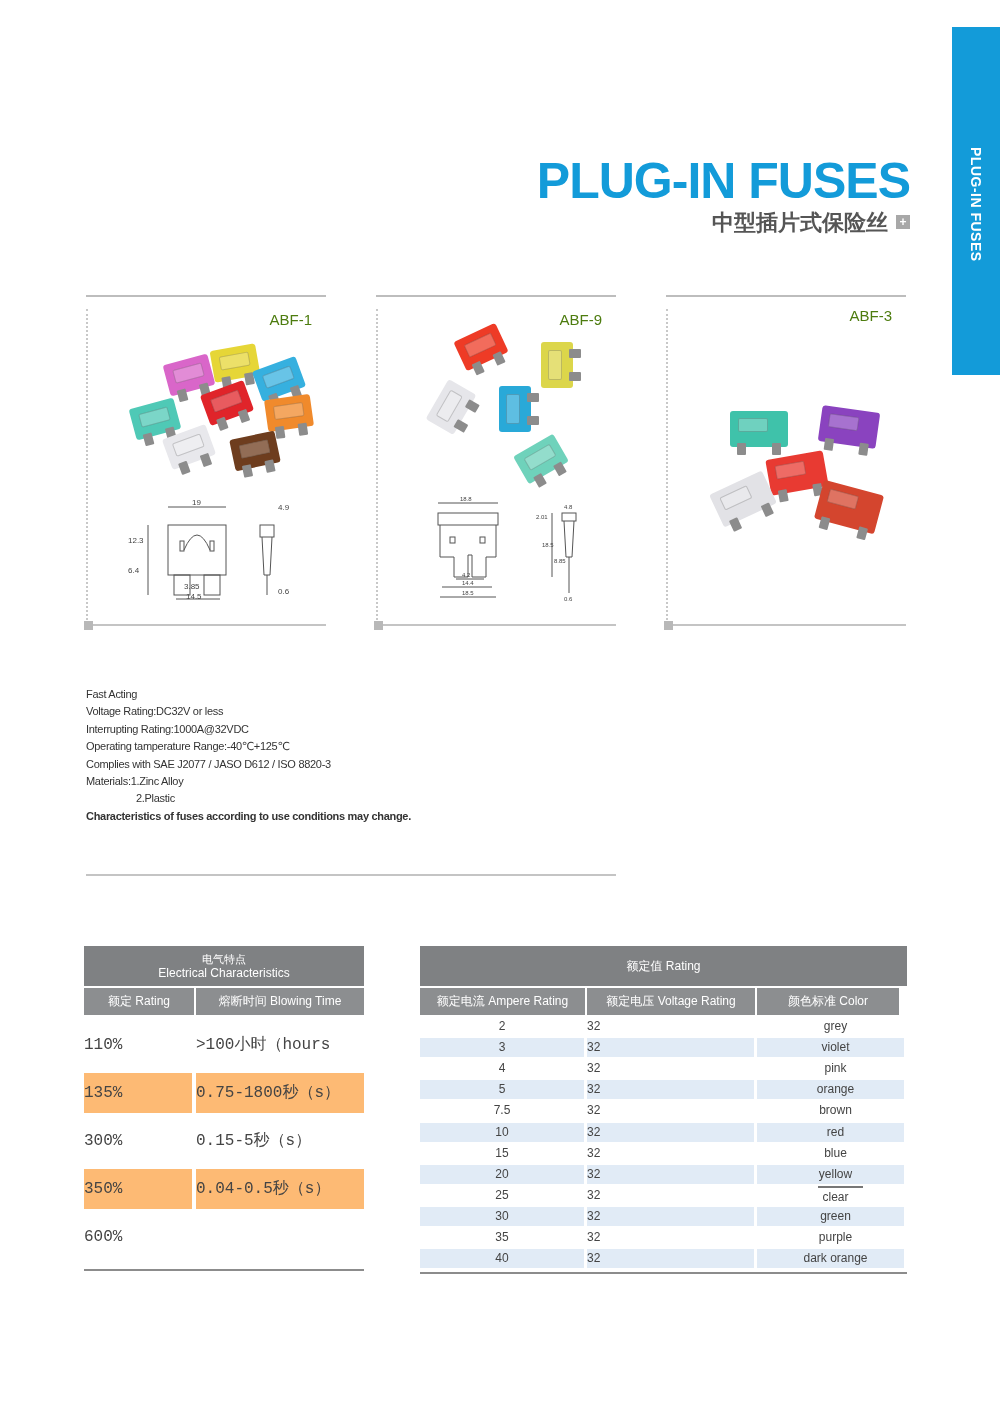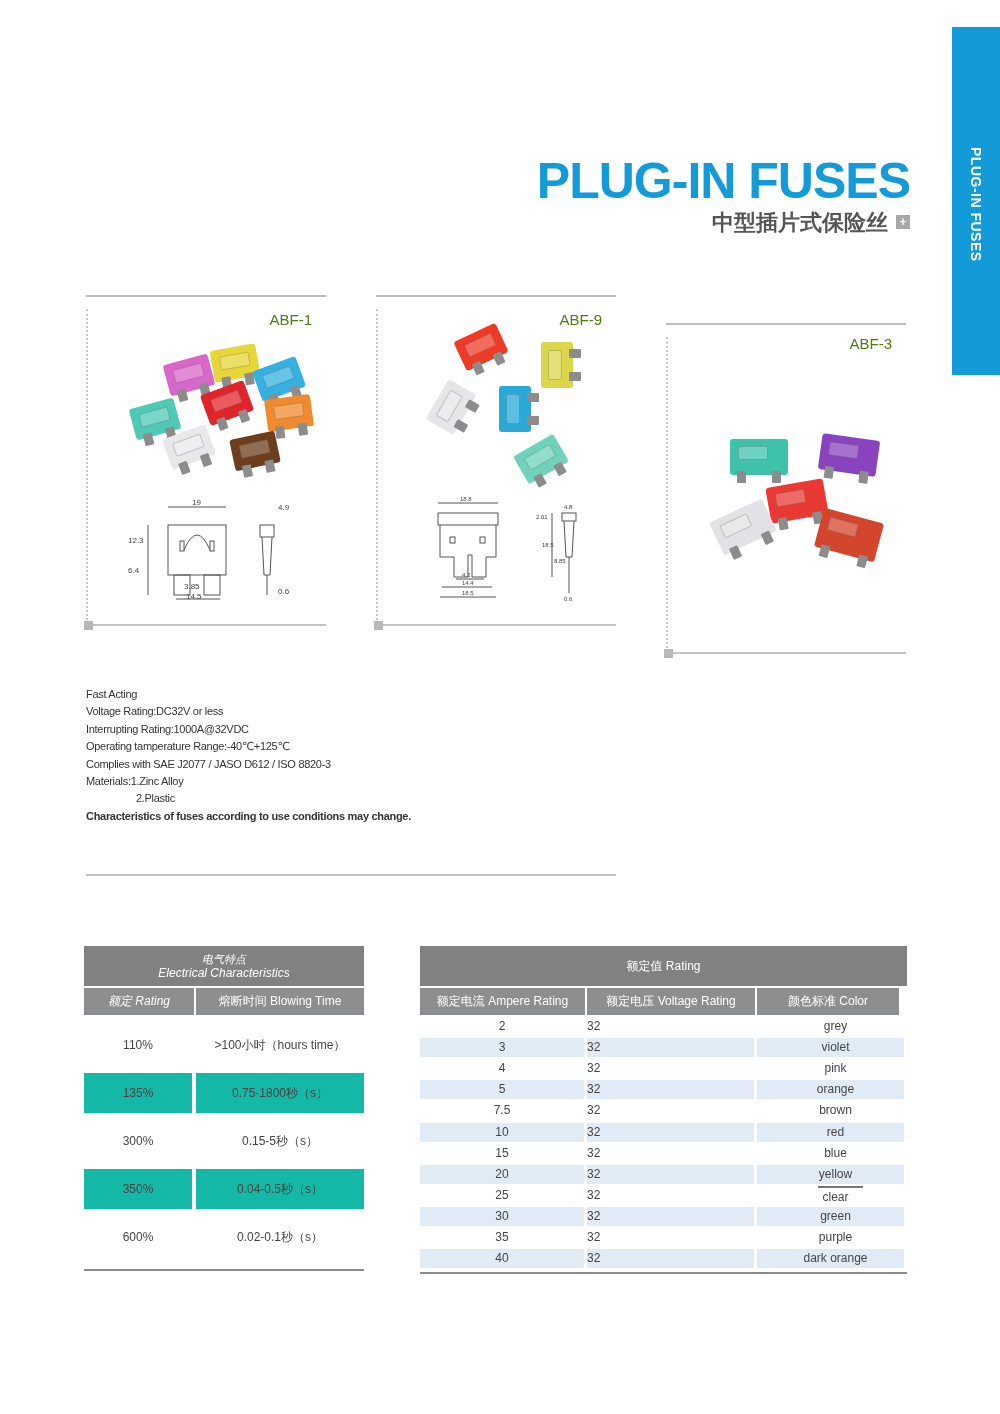--- a/index.html
+++ b/index.html
@@ -36,22 +36,22 @@
   .hr-long { position: absolute; left: 86px; top: 874px; width: 530px; height: 2px; background: #c4c4c4; }
 
   .ec-table { position: absolute; left: 84px; top: 946px; width: 280px; }
   .rt-table { position: absolute; left: 420px; top: 946px; width: 487px; }
   .th-main { background: #7f8183; color: #fff; text-align: center; font-size: 12px; }
   .th-row { display: flex; margin-top: 2px; }
   .th-cell { background: #8c8e90; color: #fff; font-size: 12px; text-align: center; height: 27px; line-height: 27px; white-space: nowrap; overflow: hidden; }
   .th-cell + .th-cell { margin-left: 2px; }
 
   .ec-row { display: flex; height: 48px; margin-top: 0; }
-  .ec-cell { font-size: 12px; color: #444; text-align: center; line-height: 40px; height: 40px; margin-top: 4px; }
-  .ec-row.alt .ec-cell { background: #14b8a6; }
+  .ec-cell { font-size: 16px; color: #444; line-height: 40px; height: 40px; margin-top: 4px; font-family: Liberation Mono, monospace; }
+  .ec-row.alt .ec-cell { background: #fdba74; }
   .ec-cell + .ec-cell { margin-left: 4px; }
   .ec-c1 { width: 108px; }
   .ec-c2 { width: 168px; }
 
   .rt-row { display: flex; height: 19px; margin-top: 2.1px; }
   .rt-row.alt .rt-cell { background: #e1ebf6; }
   .rt-cell { font-size: 12px; color: #444; line-height: 19px; height: 19px; }
   .rt-cell + .rt-cell { margin-left: 3px; }
   .rt-c1 { width: 164px; text-align: center; }
   .rt-c2 { width: 167px; text-align: left; }
@@ -181,21 +181,21 @@
         <text x="132" y="12">4.8</text>
         <text x="104" y="22">2.01</text>
         <text x="110" y="50">18.5</text>
         <text x="122" y="66">8.85</text>
         <text x="132" y="104">0.6</text>
       </g>
     </svg>
   </div>
 </div>
 
-<div class="panel" style="left:664px;margin-top:28px;">
+<div class="panel" style="left:664px;">
   <div class="panel-top"></div>
   <div class="panel-left"></div>
   <div class="panel-bottom"></div>
   <div class="panel-corner"></div>
   <div class="panel-label" style="top:12px;">ABF-3</div>
   <div>
     <div class="fuse" style="left:66px;top:116px;width:58px;height:36px;background:#3fc2aa;">
         <div class="win"></div>
       </div>
     <div class="fuse" style="left:156px;top:114px;width:58px;height:36px;background:#8a43bf;transform:rotate(8deg);">
@@ -220,47 +220,46 @@
   <div>Operating tamperature Range:-40℃+125℃</div>
   <div>Complies with SAE J2077 / JASO D612 / ISO 8820-3</div>
   <div>Materials:1.Zinc Alloy</div>
   <div class="indent">2.Plastic</div>
   <div class="bold">Characteristics of fuses according to use conditions may change.</div>
 </div>
 
 <div class="hr-long"></div>
 
 <div class="ec-table">
-  <div class="th-main" style="height:40px;padding-top:6px;line-height:14px;font-style:italic;">
+  <div class="th-main" style="height:40px;padding-top:6px;line-height:14px;">
     <div style="font-size:11px;">电气特点</div>
     <div>Electrical Characteristics</div>
   </div>
   <div class="th-row">
-    <div class="th-cell" style="width:110px;font-style:italic;">额定 Rating</div>
+    <div class="th-cell" style="width:110px;">额定 Rating</div>
     <div class="th-cell" style="width:168px;">熔断时间 Blowing Time</div>
   </div>
   <div class="ec-row" style="margin-top:6px;">
     <div class="ec-cell ec-c1">110%</div>
     <div class="ec-cell ec-c2">&gt;100小时（hours time）</div>
   </div>
   <div class="ec-row alt">
     <div class="ec-cell ec-c1">135%</div>
     <div class="ec-cell ec-c2">0.75-1800秒（s）</div>
   </div>
   <div class="ec-row">
     <div class="ec-cell ec-c1">300%</div>
     <div class="ec-cell ec-c2">0.15-5秒（s）</div>
   </div>
   <div class="ec-row alt">
     <div class="ec-cell ec-c1">350%</div>
     <div class="ec-cell ec-c2">0.04-0.5秒（s）</div>
   </div>
   <div class="ec-row">
     <div class="ec-cell ec-c1">600%</div>
-    <div class="ec-cell ec-c2">0.02-0.1秒（s）</div>
   </div>
   <div class="bottom-rule" style="margin-top:8px;"></div>
 </div>
 
 <div class="rt-table">
   <div class="th-main" style="height:40px;line-height:40px;">额定值 Rating</div>
   <div class="th-row">
     <div class="th-cell" style="width:165px;">额定电流 Ampere Rating</div>
     <div class="th-cell" style="width:168px;">额定电压 Voltage Rating</div>
     <div class="th-cell" style="width:142px;">颜色标准  Color</div>

